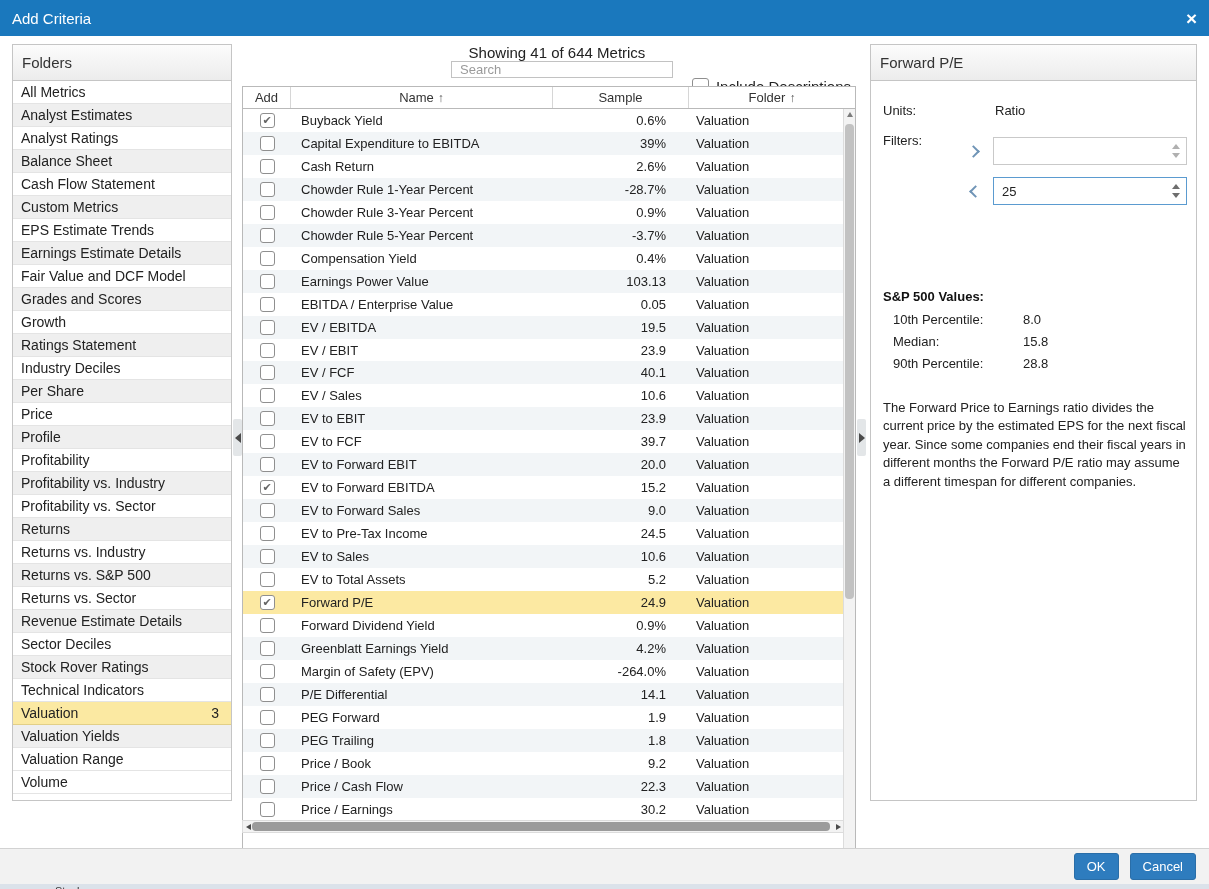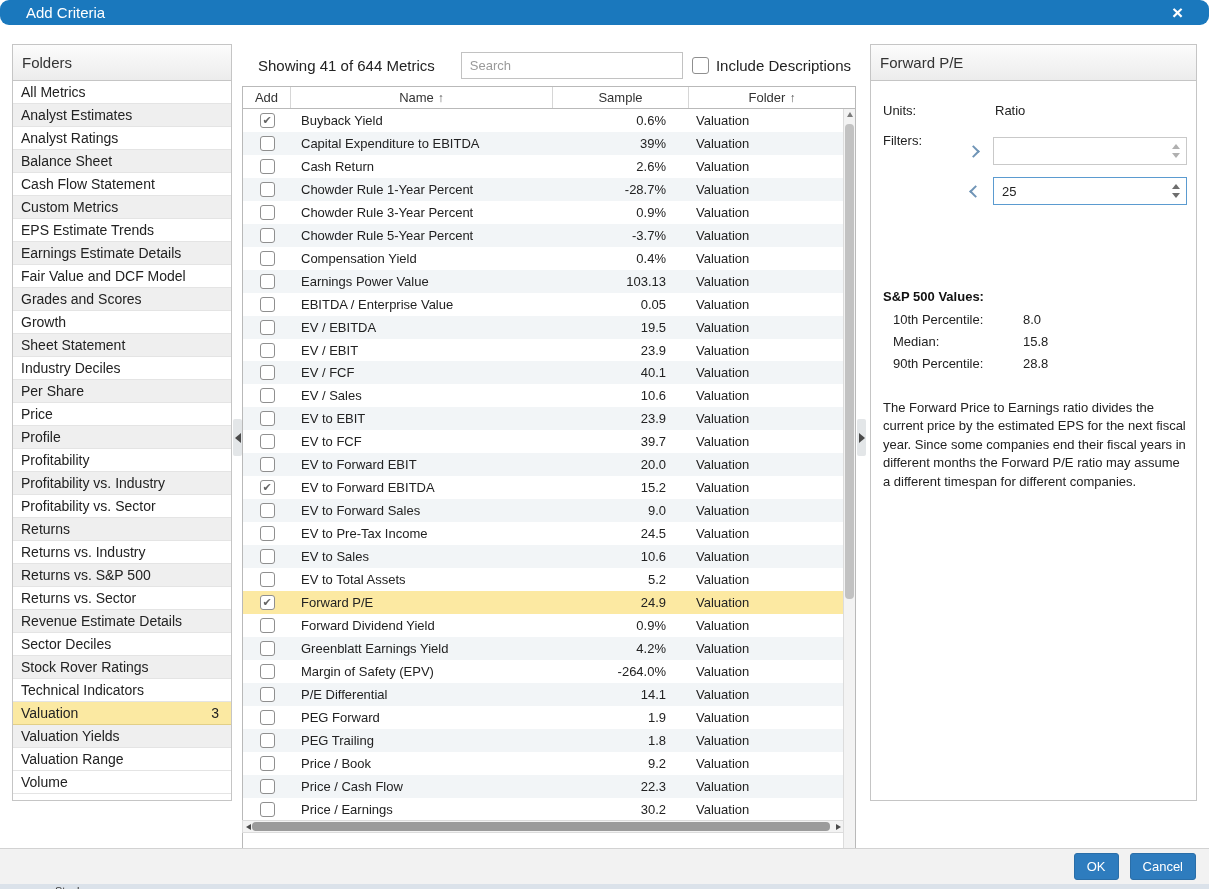--- a/index.html
+++ b/index.html
@@ -3,40 +3,40 @@
 <meta charset="utf-8">
 <style>
   html,body { margin:0; padding:0; }
   * { box-sizing:border-box; }
   body {
     position:relative; width:1209px; height:889px; overflow:hidden;
     font-family:"Liberation Sans", sans-serif; background:#fff; color:#222;
   }
 
   
-  .titlebar { position:absolute; left:0; top:0; width:1209px; height:25px; background:#1a78bd;
-    color:#fff; display:flex; align-items:center; padding:0 26px; font-size:15px;border-radius:9px; }
+  .titlebar { position:absolute; left:0; top:0; width:1209px; height:36px; background:#1a78bd;
+    color:#fff; display:flex; align-items:center; padding:0 12px; font-size:15px; }
   .titlebar .close { margin-left:auto; font-size:19px; font-weight:bold; line-height:1; cursor:pointer; }
 
   
   .panel { position:absolute; background:#fff; border:1px solid #c5c5c5; }
   .panel-header { height:36px; background:linear-gradient(#fcfcfc,#ececec); border-bottom:1px solid #c5c5c5;
     display:flex; align-items:center; padding-left:9px; font-size:15px; color:#333; }
 
   
   .folders-panel { left:12px; top:44px; width:220px; height:757px; }
   .folder-item { height:23px; display:flex; align-items:center; padding:3px 8px; font-size:14px;
     color:#222; border-bottom:1px solid #e4e4e4; background:#fff; cursor:pointer; }
   .folder-item.alt { background:#efefef; }
   .folder-item.selected { background:#fbe9a2; border-bottom-color:#e2cf87; }
   .folder-count { margin-left:auto; padding-right:4px; }
 
   
   .metrics-panel { position:absolute; left:242px; top:44px; width:614px; height:789px; background:#fff; }
-  .metrics-toolbar { height:42px; display:flex; align-items:center; }
+  .metrics-toolbar { height:42px; display:flex; align-items:center;flex-direction:column; }
   .showing-text { font-size:15px; color:#222; margin-left:16px; white-space:nowrap; }
   .search-input { margin-left:26px; width:222px; height:27px; border:1px solid #c2c2c2; font-size:13px;
     padding:0 8px; color:#333; font-family:"Liberation Sans", sans-serif; }
   .search-input::placeholder { color:#9a9a9a; }
   .include-group { margin-left:auto; display:flex; align-items:center; margin-right:5px; }
   .checkbox { display:inline-flex; align-items:center; justify-content:center; width:17px; height:17px;
     border:1px solid #8f8f8f; border-radius:3px; background:#fff; }
   .include-label { font-size:15px; color:#222; margin-left:7px; }
 
   .metrics-table { position:absolute; left:0; top:42px; width:614px; height:862px;
@@ -160,21 +160,21 @@
       <div class="folder-item">
         <span>Fair Value and DCF Model</span>
       </div>
       <div class="folder-item alt">
         <span>Grades and Scores</span>
       </div>
       <div class="folder-item">
         <span>Growth</span>
       </div>
       <div class="folder-item alt">
-        <span>Sheet Statement</span>
+        <span>Ratings Statement</span>
       </div>
       <div class="folder-item">
         <span>Industry Deciles</span>
       </div>
       <div class="folder-item alt">
         <span>Per Share</span>
       </div>
       <div class="folder-item">
         <span>Price</span>
       </div>

